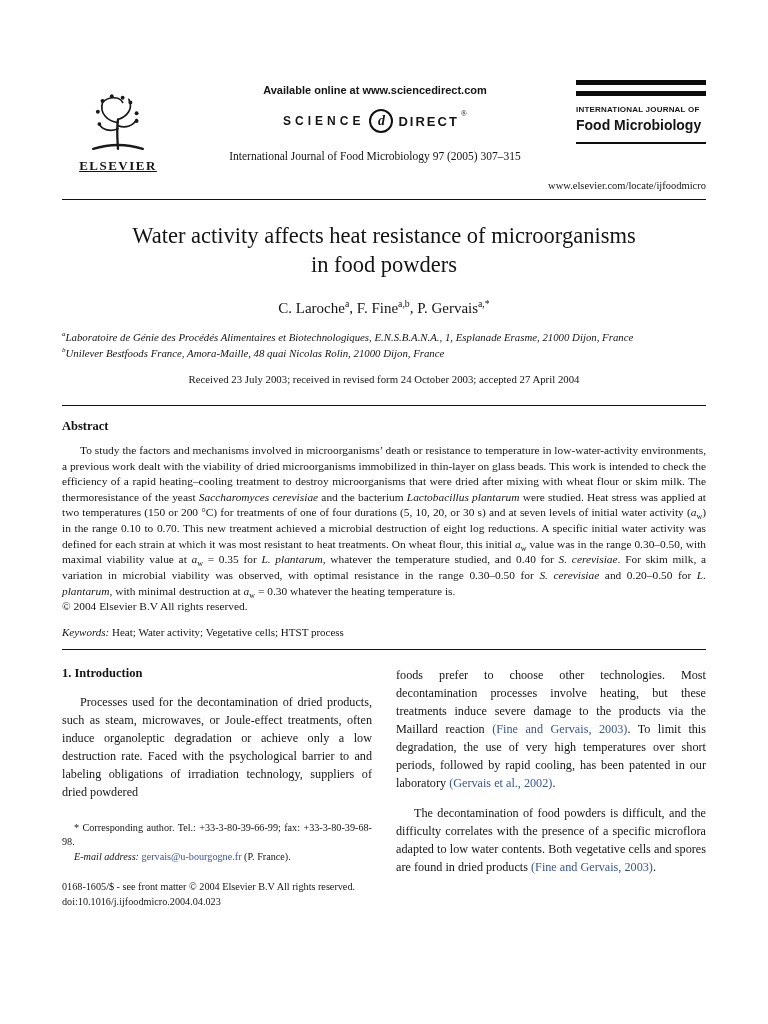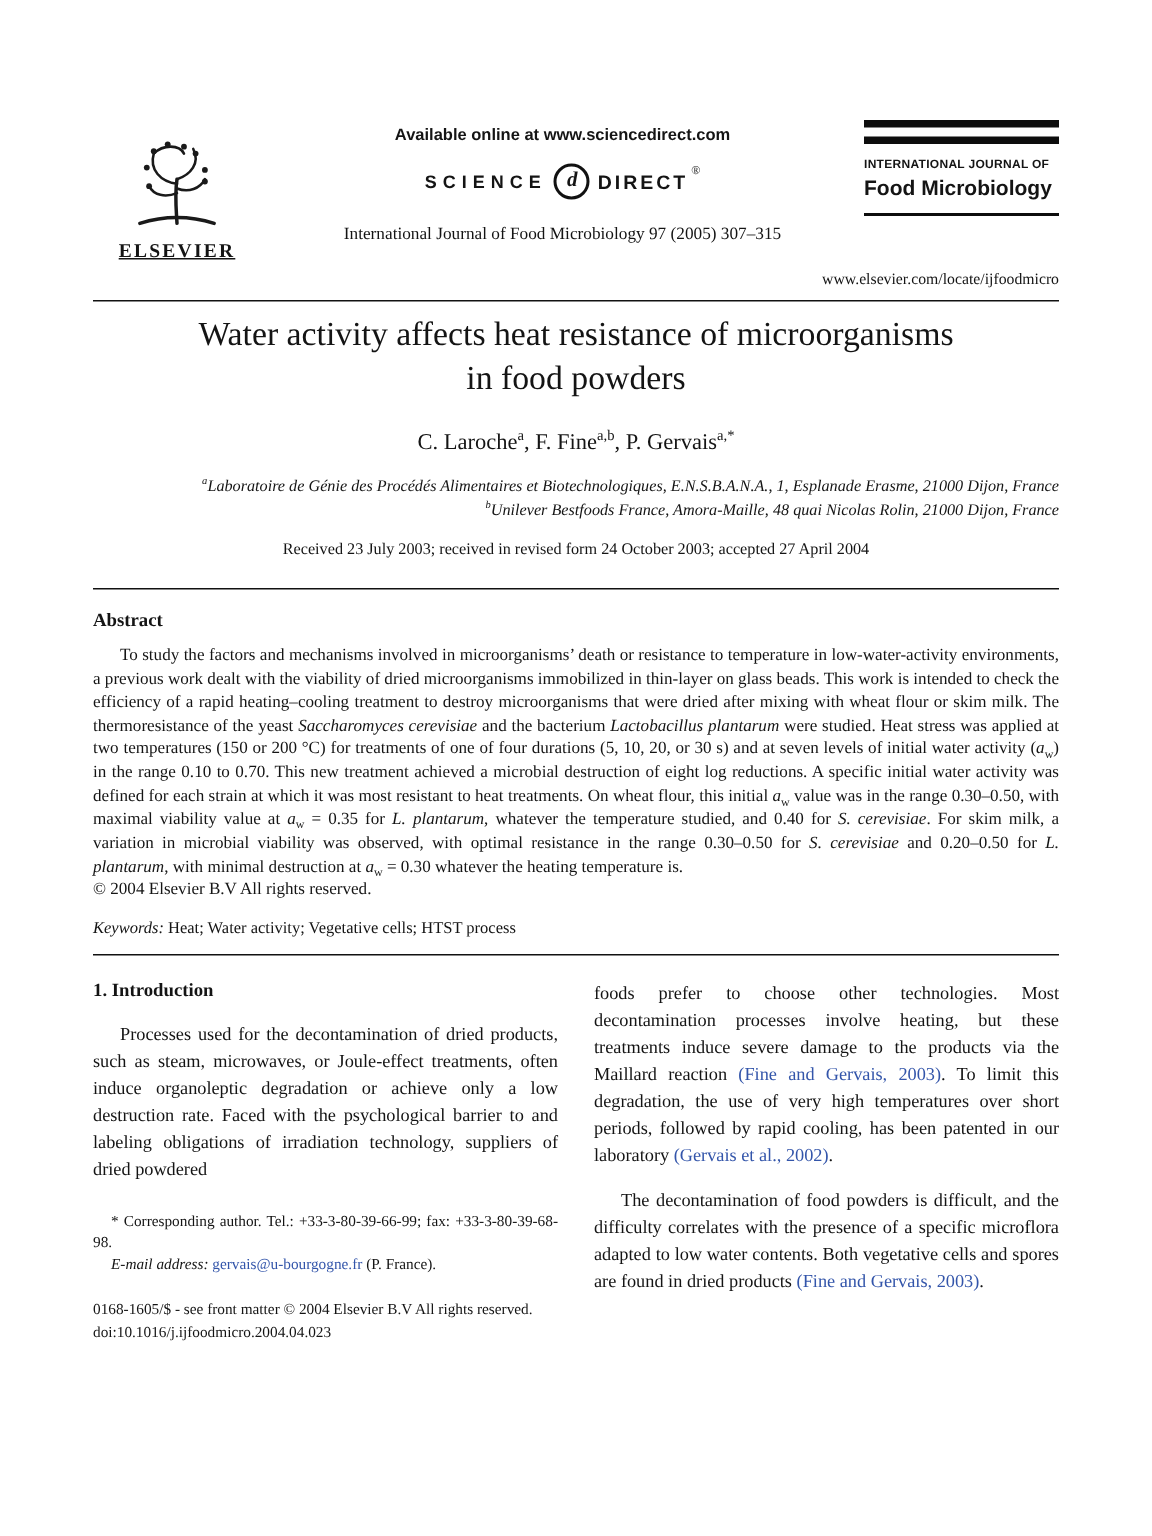--- a/index.html
+++ b/index.html
@@ -22,23 +22,23 @@
   .hdr-right{width:130px;}
   .bar{height:5px;background:#0d0d0d;margin-bottom:6px;}
   .bar.b2{margin-bottom:9px;}
   .kicker{font:bold 8px "Liberation Sans",sans-serif;letter-spacing:0.2px;margin-bottom:3px;white-space:nowrap;}
   .jname{font:bold 14px "Liberation Sans",sans-serif;margin-bottom:9px;white-space:nowrap;}
   .thinline{height:2px;background:#0d0d0d;}
   .locate{text-align:right;font-size:10.5px;margin-top:6px;}
   .rule{border-top:1.5px solid #111;margin-top:8px;}
 
   
-  .title{font-size:22.5px;line-height:1.28;text-align:center;margin-top:8px;}
+  .title{font-size:22.5px;line-height:1.28;text-align:center;margin-top:22px;}
   .authors{font-size:15px;text-align:center;margin-top:20px;}
-  .affils{margin-top:12px;text-align:right;}
+  .affils{margin-top:12px;text-align:left;}
   .affil{font-style:italic;font-size:10.8px;line-height:1.5;}
   .received{font-size:10.8px;text-align:center;margin-top:12px;}
   .rule-abs{margin-top:20px;}
 
   
   .abs-head{font-weight:bold;font-size:12.5px;margin-top:13px;}
   .abs-body{font-size:11.4px;line-height:1.37;text-align:justify;text-indent:18px;margin:9px 0 0 0;}
   .abs-copy{font-size:11.4px;line-height:1.37;}
   .keywords{font-size:11px;margin-top:11px;}
   .rule-kw{margin-top:11px;}

